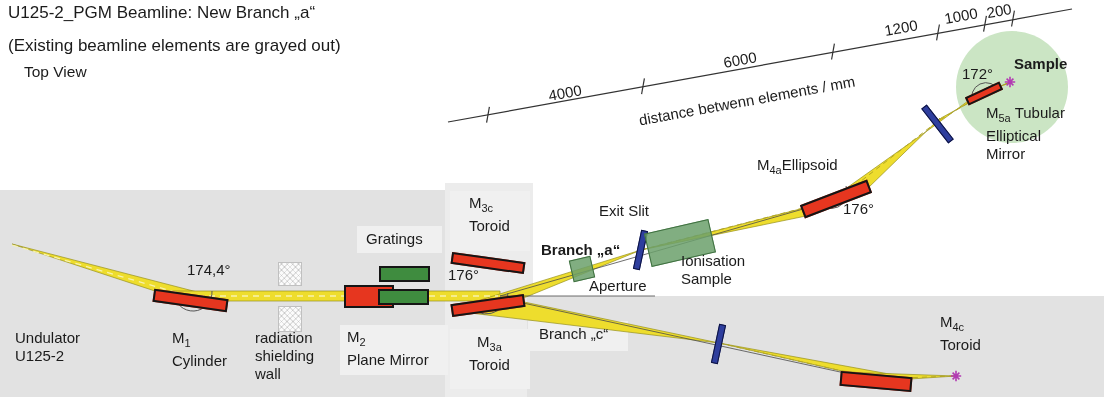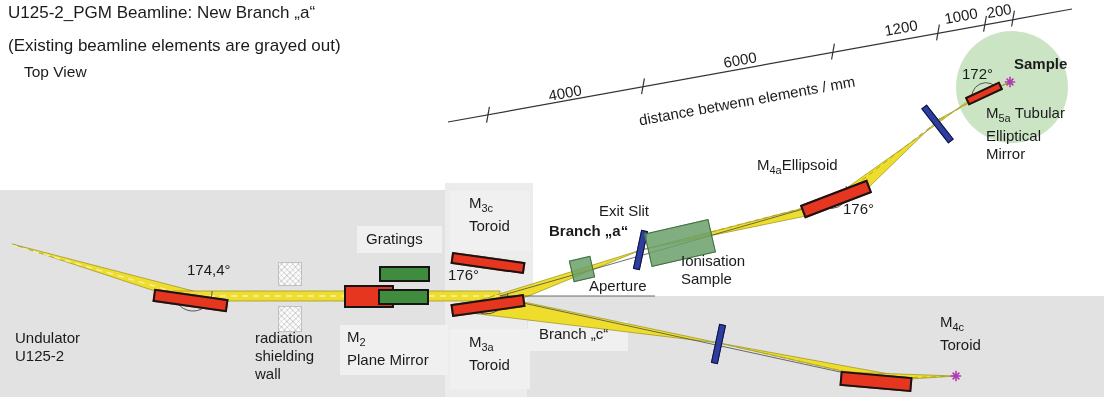--- a/index.html
+++ b/index.html
@@ -114,39 +114,43 @@
 
   <div class="lbl" style="left:187px;top:261px;">174,4°</div>
   <div class="lbl" style="left:448px;top:266px;">176°</div>
   <div class="lbl" style="left:843px;top:200px;">176°</div>
   <div class="lbl" style="left:962px;top:65px;">172°</div>
 
   <div class="lbl" style="left:15px;top:329px;">
     <span>Undulator</span><br>
     <span>U125-2</span>
   </div>
+  <div class="lbl" style="left:172px;top:329px;">
+    <span>M</span><sub>1</sub><br>
+    <span>Cylinder</span>
+  </div>
   <div class="lbl" style="left:255px;top:329px;">
     <span>radiation</span><br>
     <span>shielding</span><br>
     <span>wall</span>
   </div>
   <div class="lbl" style="left:347px;top:328px;">
     <span>M</span><sub>2</sub><br>
     <span>Plane Mirror</span>
   </div>
   <div class="lbl" style="left:366px;top:230px;">Gratings</div>
   <div class="lbl" style="left:469px;top:194px;">
     <span>M</span><sub>3c</sub><br>
     <span>Toroid</span>
   </div>
-  <div class="lbl" style="left:469px;top:333px;">
+  <div class="lbl" style="left:469px;top:333px;text-align:center;">
     <span>M</span><sub>3a</sub><br>
     <span>Toroid</span>
   </div>
-  <div class="lbl b" style="left:541px;top:222px;margin-left:8px;">Branch „a“</div>
+  <div class="lbl b" style="left:541px;top:241px;">Branch „a“</div>
   <div class="lbl" style="left:599px;top:202px;">Exit Slit</div>
   <div class="lbl" style="left:589px;top:277px;">Aperture</div>
   <div class="lbl" style="left:681px;top:252px;">
     <span>Ionisation</span><br>
     <span>Sample</span>
   </div>
   <div class="lbl" style="left:757px;top:156px;">
     <span>M</span><sub>4a</sub><span>Ellipsoid</span>
   </div>
   <div class="lbl" style="left:986px;top:104px;">

